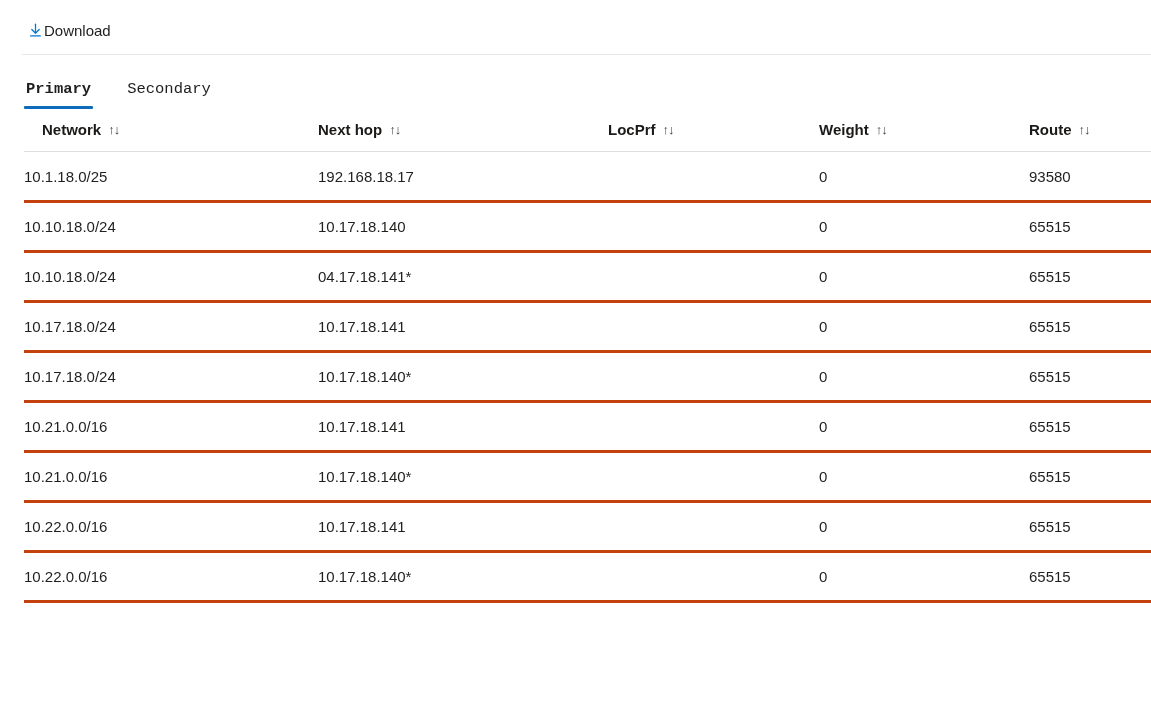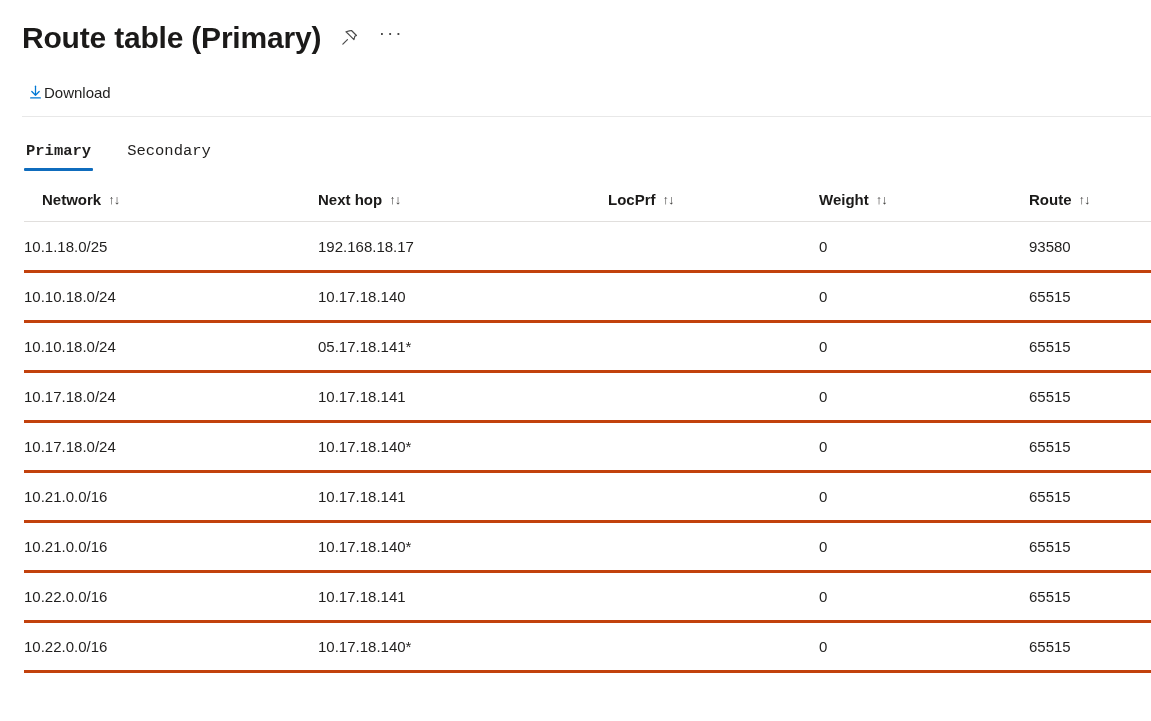--- a/index.html
+++ b/index.html
@@ -125,21 +125,21 @@
     right: 0;
     bottom: 0;
     height: 3px;
     background: #0f6cbd;
     border-radius: 1px;
   }
 
   
   .table-wrap {
     padding: 0 0 0 24px;
-    margin-top: 20px;
+    margin-top: 12px;
   }
   table.route-table {
     border-collapse: collapse;
     width: 1127px;
     table-layout: fixed;
   }
   table.route-table th {
     text-align: left;
     font-size: 15px;
     font-weight: bold;
@@ -177,32 +177,20 @@
   col.c-weight  { width: 210px; }
   col.c-path    { width: 122px; }
 
   .cell-pad { padding-left: 18px; }
 </style>
 </head>
 <body>
 
 <div class="page">
 
-  <div class="title-row">
-    <div class="page-title">Route table (Primary)</div>
-
-    <div class="title-action" title="Pin">
-      <svg width="19" height="19" viewBox="0 0 24 24" fill="none" stroke="#4a4a4a" stroke-width="1.5" stroke-linecap="round" stroke-linejoin="round">
-        <path d="M14.5 3.2l6.3 6.3-2.1 1.0-1.1 4.2-5.0-5.0-5.0-5.0 4.2-1.1z"></path>
-        <line x1="9.4" y1="14.6" x2="3.6" y2="20.4"></line>
-      </svg>
-    </div>
-
-    <div class="title-action ellipsis-btn">···</div>
-  </div>
 
   <div class="command-bar">
     <button class="command-button">
       <span class="cmd-icon">
         <svg width="17" height="17" viewBox="0 0 24 24" fill="none" stroke="#0078d4" stroke-width="1.8" stroke-linecap="round" stroke-linejoin="round">
           <line x1="12" y1="3" x2="12" y2="15.5"></line>
           <polyline points="6.8,10.6 12,15.8 17.2,10.6"></polyline>
           <line x1="5.2" y1="19.6" x2="18.8" y2="19.6"></line>
         </svg>
       </span>
@@ -270,21 +258,21 @@
           </tr>
           <tr>
             <td class="cell-pad">10.10.18.0/24</td>
             <td>10.17.18.140</td>
             <td></td>
             <td>0</td>
             <td>65515</td>
           </tr>
           <tr>
             <td class="cell-pad">10.10.18.0/24</td>
-            <td>05.17.18.141*</td>
+            <td>04.17.18.141*</td>
             <td></td>
             <td>0</td>
             <td>65515</td>
           </tr>
           <tr>
             <td class="cell-pad">10.17.18.0/24</td>
             <td>10.17.18.141</td>
             <td></td>
             <td>0</td>
             <td>65515</td>

